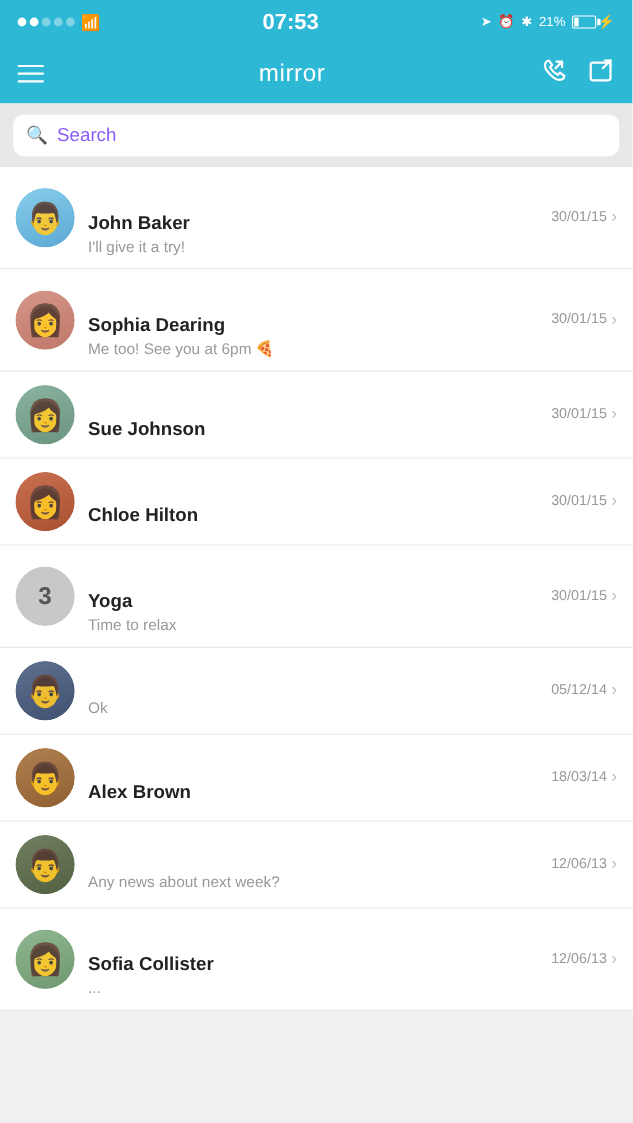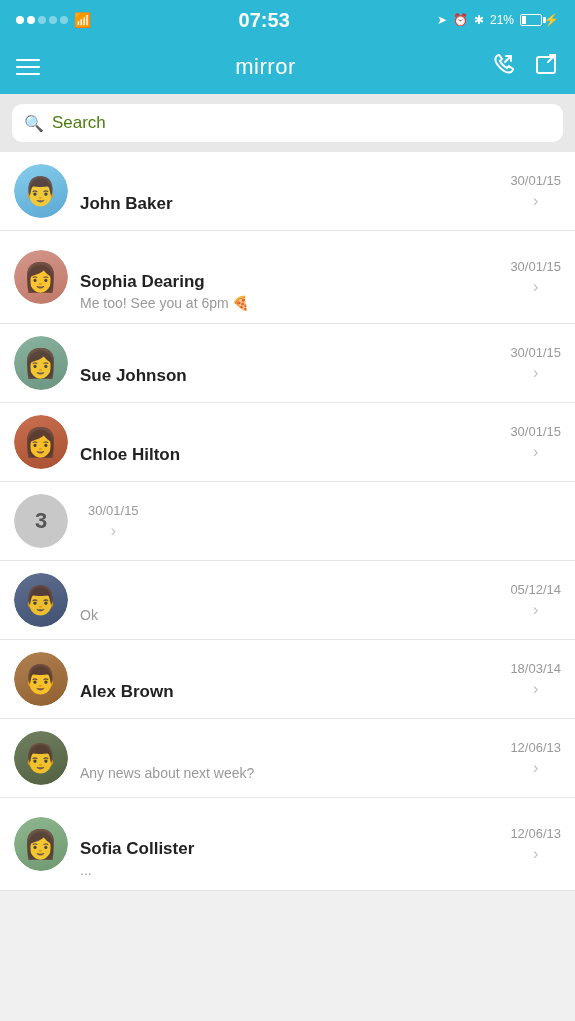--- a/index.html
+++ b/index.html
@@ -133,21 +133,21 @@
       display: flex;
       align-items: center;
       padding: 0 12px;
       gap: 8px;
     }
     .search-icon-svg {
       color: #aaa;
       font-size: 16px;
     }
     .search-input-text {
-      color: #4d7c0f;
+      color: #8b5cf6;
       font-size: 17px;
     }
 
     
     .conversation-list {
       background: white;
     }
     .conversation-item {
       display: flex;
       align-items: center;
@@ -189,22 +189,21 @@
     }
     .conversation-preview {
       font-size: 14px;
       color: #999;
       white-space: nowrap;
       overflow: hidden;
       text-overflow: ellipsis;
     }
     .conversation-meta {
       display: flex;
-      flex-direction: column;
-      align-items: center;
+      align-items: flex-start;
       gap: 4px;
       margin-left: 8px;
       flex-shrink: 0;
     }
     .conversation-date {
       font-size: 13px;
       color: #999;
     }
     .chevron {
       color: #c0c0c0;
@@ -271,20 +270,21 @@
   </div>
 </div>
 
 <div class="conversation-list">
 <div class="conversation-item">
     <div class="avatar">
       <div class="avatar-img" style="background:linear-gradient(160deg, #87CEEB 0%, #5ba8d4 100%); color:rgba(255,255,255,0.9); font-size:28px;">👨</div>
     </div>
     <div class="conversation-content">
       <div class="conversation-name">John Baker</div>
+      <div class="conversation-preview">I'll give it a try!</div>
     </div>
     <div class="conversation-meta">
       <span class="conversation-date">30/01/15</span>
       <span class="chevron">›</span>
     </div>
   </div>
     <div class="conversation-item">
     <div class="avatar">
       <div class="avatar-img" style="background:linear-gradient(160deg, #d4968a 0%, #c07868 100%); color:rgba(255,255,255,0.9); font-size:28px;">👩</div>
     </div>
@@ -318,20 +318,24 @@
     </div>
     <div class="conversation-meta">
       <span class="conversation-date">30/01/15</span>
       <span class="chevron">›</span>
     </div>
   </div>
     <div class="conversation-item">
     <div class="avatar">
       <div class="avatar-img" style="background:#c8c8c8; color:#555; font-size:22px;">3</div>
     </div>
+    <div class="conversation-content">
+      <div class="conversation-name">Yoga</div>
+      <div class="conversation-preview">Time to relax</div>
+    </div>
     <div class="conversation-meta">
       <span class="conversation-date">30/01/15</span>
       <span class="chevron">›</span>
     </div>
   </div>
     <div class="conversation-item">
     <div class="avatar">
       <div class="avatar-img" style="background:linear-gradient(160deg, #607090 0%, #405070 100%); color:rgba(255,255,255,0.9); font-size:28px;">👨</div>
     </div>
     <div class="conversation-content">

